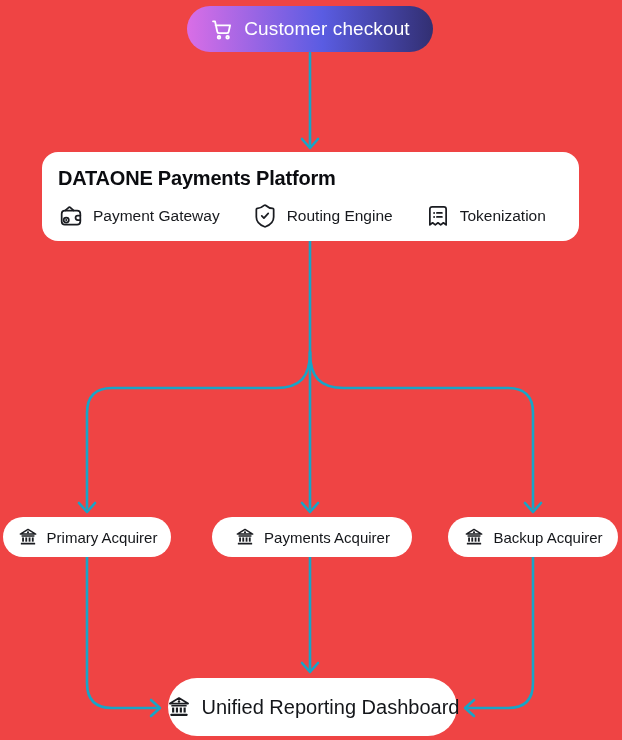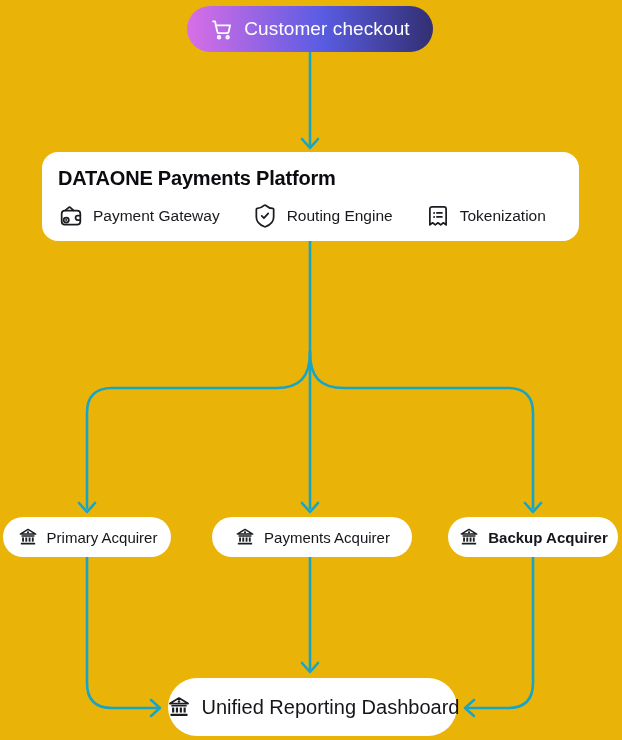--- a/index.html
+++ b/index.html
@@ -1,17 +1,17 @@
 <!DOCTYPE html>
 <html><head>
 <meta charset="utf-8">
 <style>
   html,body{margin:0;padding:0;background:#000;}
   .stage{
-    position:relative;width:622px;height:740px;background:#eab308;
+    position:relative;width:622px;height:740px;background:#ef4444;
     font-family:"Liberation Sans",sans-serif;overflow:hidden;
     -webkit-font-smoothing:antialiased;
   }
   .wires{position:absolute;left:0;top:0;}
   .node{position:absolute;box-sizing:border-box;background:#ffffff;color:#14161a;}
 
   
   .checkout{
     position:absolute;left:187px;top:6px;width:246px;height:46px;border-radius:23px;
     background:linear-gradient(90deg,#d96ee6 0%,#5a5ce2 55%,#322f72 100%);
@@ -29,21 +29,21 @@
   .feature{display:flex;align-items:center;gap:9px;font-size:15.5px;color:#17191d;white-space:nowrap;}
 
   
   .acquirer{
     top:517px;height:40px;border-radius:20px;
     display:flex;align-items:center;justify-content:center;gap:8px;
     font-size:15px;white-space:nowrap;
   }
   .acq-primary{left:3px;width:168px;}
   .acq-secondary{left:212px;width:200px;}
-  .acq-backup{left:448px;width:170px;font-weight:bold;}
+  .acq-backup{left:448px;width:170px;}
 
   
   .dashboard{
     left:168px;top:678px;width:289px;height:58px;border-radius:29px;
     display:flex;align-items:center;justify-content:center;gap:10px;
     font-size:20px;white-space:nowrap;
   }
 
   .icon{display:block;color:#1a1c21;flex:0 0 auto;}
   .hidden-defs{position:absolute;width:0;height:0;overflow:hidden;}

